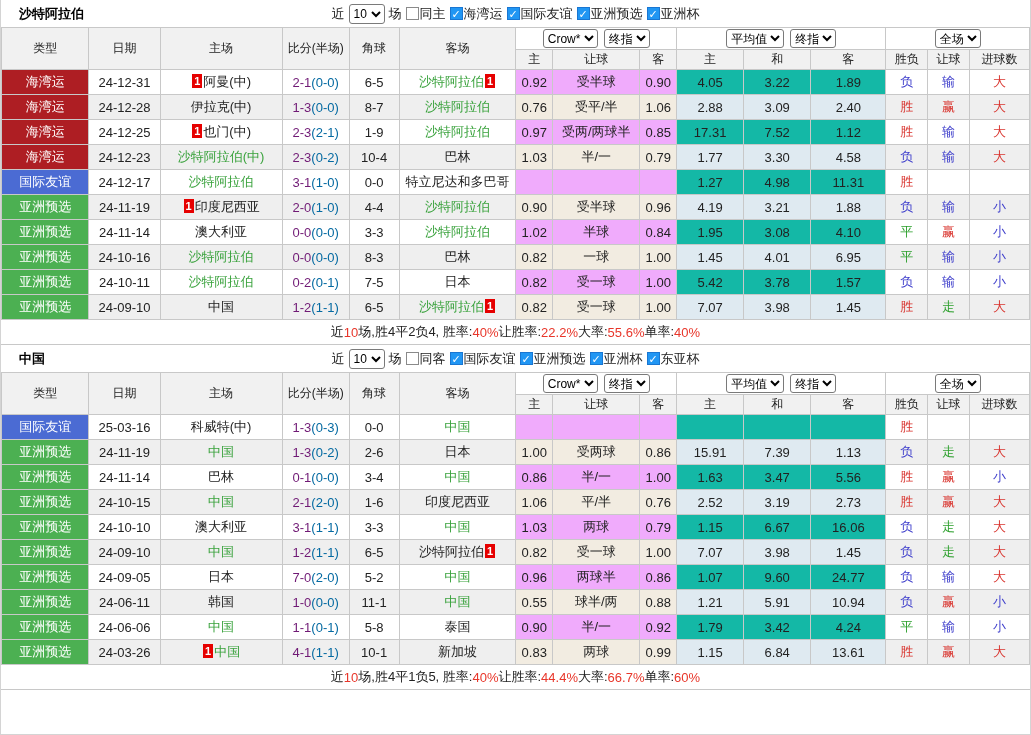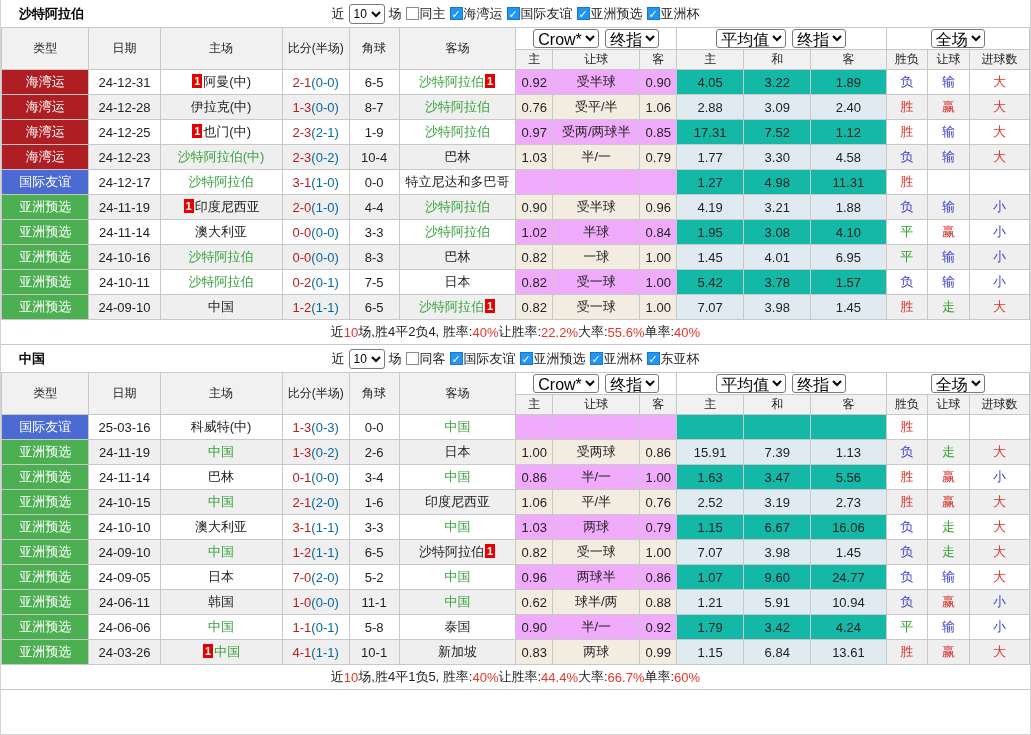--- a/index.html
+++ b/index.html
@@ -24,31 +24,31 @@
   .cb-label { display:inline-flex; align-items:center; gap:1px; cursor:pointer; }
   .cb { width:13px; height:13px; display:inline-block; text-align:center; font-size:11px; line-height:13px; }
   .cb.on { background:#2196f3; border:1px solid #1976d2; color:#fff; font-weight:bold; }
   .cb.off { background:#fff; border:1px solid #8a8a8a; }
 
   
   table.grid { border-collapse:collapse; table-layout:fixed; width:100%; }
   .grid th, .grid td { border:1px solid #c8c8c8; text-align:center; padding:0; overflow:hidden; white-space:nowrap; }
   .grid thead th { background:#f1f1f1; font-weight:normal; font-size:12px; height:20px; color:#222; }
   .grid thead th.dd-cell { background:#fff; height:22px; }
-  .dd-cell select { font-size:16px; height:19px; border:1px solid #7a7a7a; border-radius:3px; background:#fff; margin:0 3px; }
+  .dd-cell select { font-size:12px; height:19px; border:1px solid #7a7a7a; border-radius:3px; background:#fff; margin:0 3px; }
   .grid tbody td { height:25px; font-size:13px; }
   .grid tbody tr.alt td { background:#efefef; }
   .grid tbody td.odds { background:#f0abfc; }
   .grid tbody tr.alt td.odds { background:#f2ece1; }
   .grid tbody td.avg { background:#14b8a6; }
   .grid tbody tr.alt td.avg { background:#dfeaf1; }
   td.type-cell { color:#fff; font-size:12px; }
   .team-green { color:#39a23c; }
   .team-plain { color:#222; }
-  .score-full { color:#b91c1c; }
+  .score-full { color:#701a75; }
   .score-half { color:#0369a1; }
   .num-badge { display:inline-block; background:#e60000; color:#fff; font-size:11px; font-weight:bold; line-height:14px; padding:0 2px; margin:0 1px; vertical-align:1px; }
   .res-red { color:#d9342e; }
   .res-blue { color:#4040cc; }
   .res-green { color:#2da02d; }
 
   
   .summary { height:25px; display:flex; align-items:center; justify-content:center; font-size:13px; border-bottom:1px solid #c8c8c8; color:#222; }
   .summary .red { color:#e8362a; }
 </style>
@@ -505,21 +505,21 @@
               <td class="result-cell"><span class="res-blue">输</span></td>
               <td class="result-cell"><span class="res-red">大</span></td>
             </tr>
             <tr class="alt">
               <td class="type-cell" style="background: rgb(76, 176, 82);">亚洲预选</td>
               <td class="date-cell">24-06-11</td>
               <td class="team-cell"><span class="team-plain">韩国</span></td>
               <td class="score-cell"><span class="score-full">1-0</span><span class="score-half">(0-0)</span></td>
               <td class="corner-cell">11-1</td>
               <td class="team-cell"><span class="team-green">中国</span></td>
-              <td class="odds">0.62</td>
+              <td class="odds">0.55</td>
               <td class="odds">球半/两</td>
               <td class="odds">0.88</td>
               <td class="avg">1.21</td>
               <td class="avg">5.91</td>
               <td class="avg">10.94</td>
               <td class="result-cell"><span class="res-blue">负</span></td>
               <td class="result-cell"><span class="res-red">赢</span></td>
               <td class="result-cell"><span class="res-blue">小</span></td>
             </tr>
             <tr>

